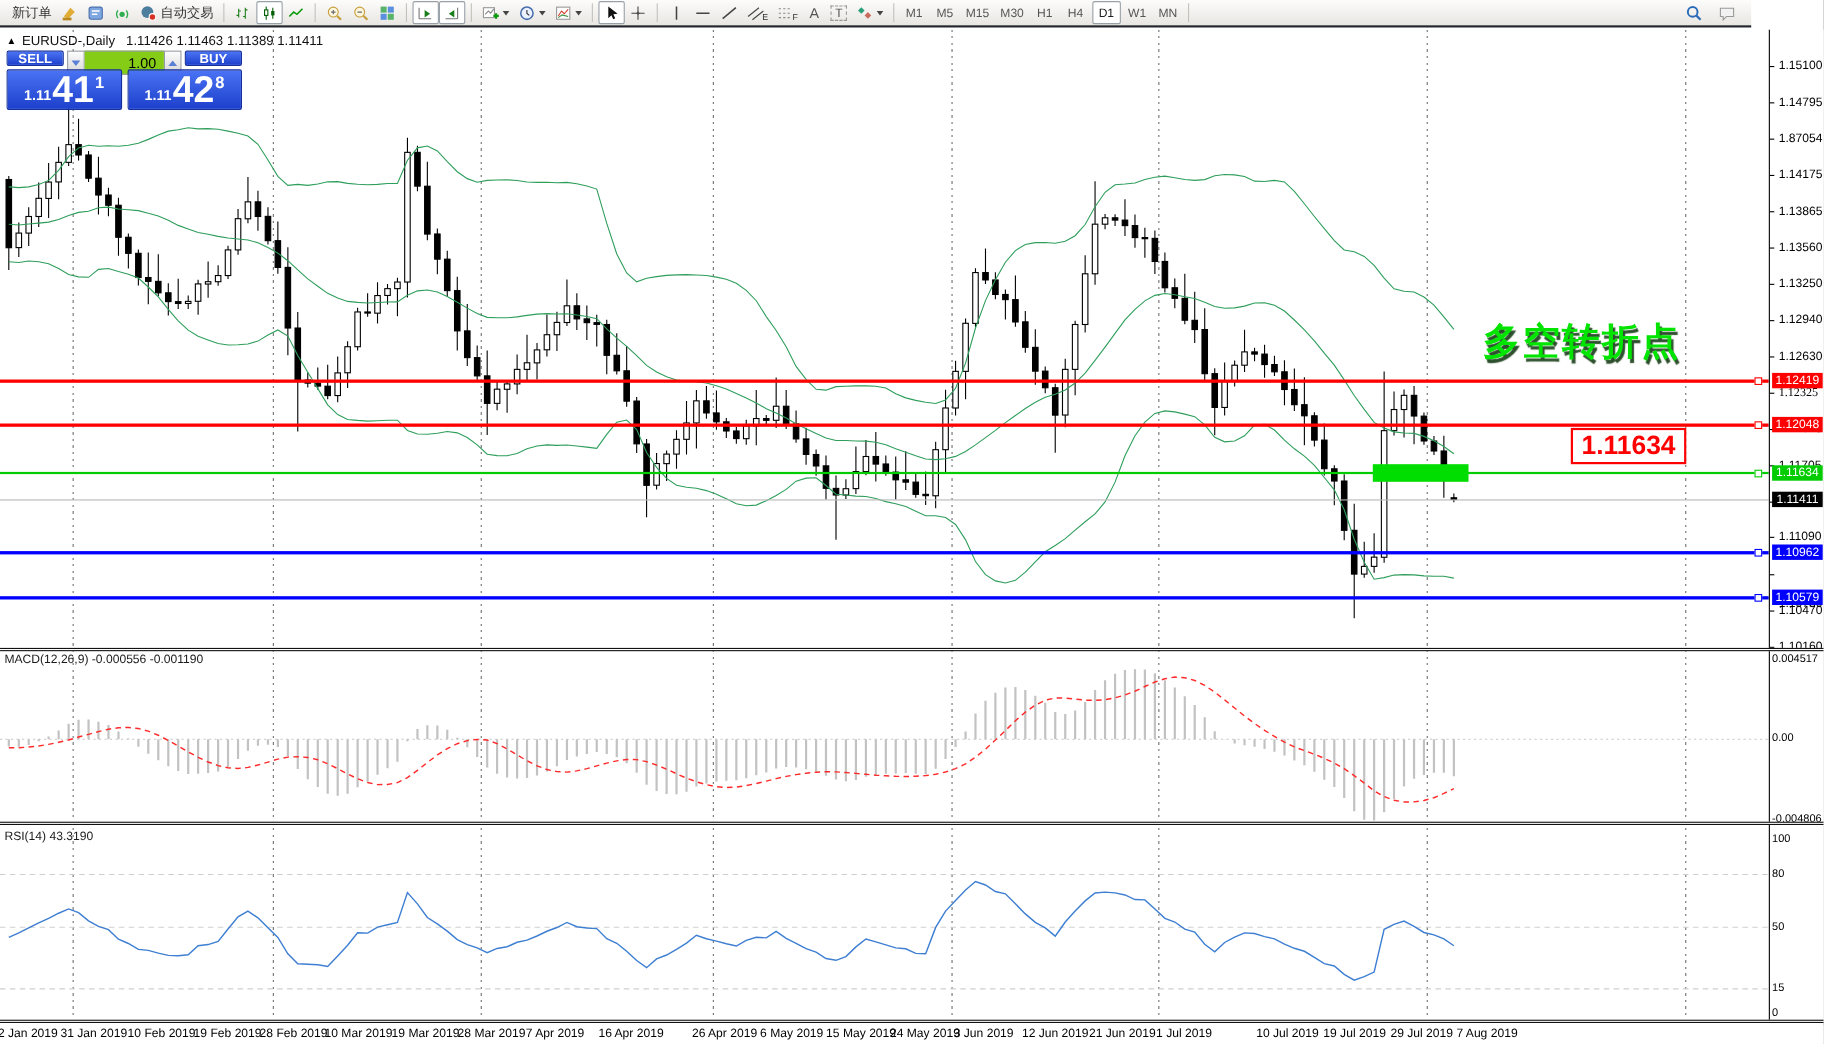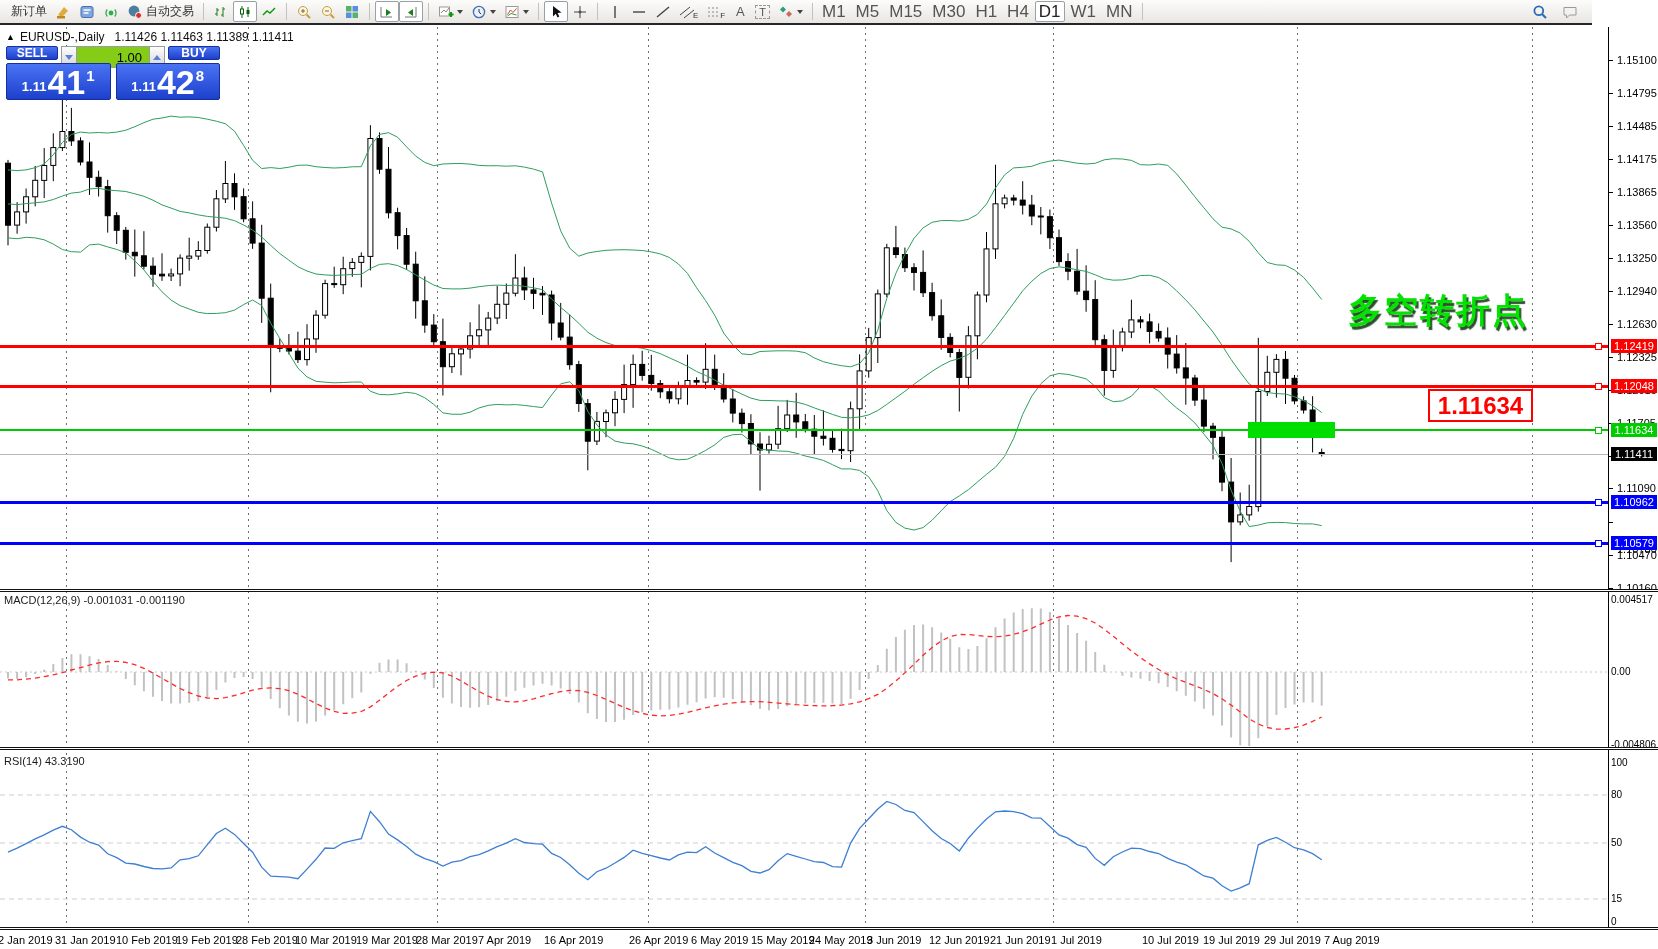--- a/index.html
+++ b/index.html
@@ -9,21 +9,21 @@
   .toolbar{position:absolute;left:0;top:0;width:1592px;height:25px;box-sizing:border-box;
     background:linear-gradient(#fcfcfb,#e9e6e2);border-bottom:2px solid #23272c;
     display:flex;align-items:center;padding:0 4px;z-index:10}
   .tbtn{height:21px;min-width:22px;box-sizing:border-box;display:flex;align-items:center;justify-content:center;
     border:1px solid transparent;border-radius:2px;font-size:12px;color:#333;padding:0 3px;cursor:default}
   .tbtn.pressed{background:#fff;border-color:#98a0a8}
   .tbtn svg{width:16px;height:16px;display:block}
   .tsep{width:1px;height:17px;background:#c4c1bd;margin:0 5px;flex:none}
   .dd{width:0;height:0;border-left:3px solid transparent;border-right:3px solid transparent;
       border-top:4px solid #444;margin-left:3px}
-  .tf{font-size:17px;color:#555;min-width:26px;justify-content:center}
+  .tf{font-size:11px;color:#555;min-width:26px;justify-content:center}
   .tf.pressed{color:#222}
   .tlabel{margin-left:3px;white-space:nowrap}
   .sub{font-size:8px;color:#333;margin:8px 0 0 -2px}
   .right-tools{margin-left:auto;display:flex;align-items:center;gap:6px;padding-right:6px}
   
   .vgrid{position:absolute;top:27px;height:900px;width:1px;z-index:1;
     background-image:repeating-linear-gradient(to bottom,#6e6e6e 0 2px,transparent 2px 6px)}
   svg.layer{position:absolute;left:0;z-index:2;background:transparent}
   .hline{position:absolute;left:0;width:1608px;z-index:3}
   .lmark{position:absolute;left:1595px;width:7px;height:7px;box-sizing:border-box;background:#fff;border:1px solid #000;z-index:4}
@@ -468,52 +468,52 @@
             <span class="oc-sup">8</span>
         </div>
       </div>
     </div>
 
     <div class="anno-green">多空转折点</div>
     <div class="level-box">1.11634</div>
 
     <div class="ind-label" style="top:594px">
       <span>MACD(12,26,9)</span>
-      <span>-0.001031 -0.001190</span>
+      <span>-0.000556 -0.001190</span>
     </div>
     <div class="ind-label" style="top:755px">
       <span>RSI(14)</span>
       <span>43.3190</span>
     </div>
 
     <div class="hsep" style="top:589px"></div>
     <div class="hsep" style="top:747px"></div>
     <div class="hsep" style="top:927px"></div>
 
     <div id="axis-col" class="axis-col">
         <div class="tickdash" style="top: 33px;"></div>
         <span class="tick" style="top: 27px;">1.15100</span>
         <div class="tickdash" style="top: 66px;"></div>
         <span class="tick" style="top: 60px;">1.14795</span>
         <div class="tickdash" style="top: 99px;"></div>
-        <span class="tick" style="top: 93px;">1.14485</span>
+        <span class="tick" style="top: 93px;">1.87054</span>
         <div class="tickdash" style="top: 132px;"></div>
         <span class="tick" style="top: 126px;">1.14175</span>
         <div class="tickdash" style="top: 165px;"></div>
         <span class="tick" style="top: 159px;">1.13865</span>
         <div class="tickdash" style="top: 198px;"></div>
         <span class="tick" style="top: 192px;">1.13560</span>
         <div class="tickdash" style="top: 231px;"></div>
         <span class="tick" style="top: 225px;">1.13250</span>
         <div class="tickdash" style="top: 264px;"></div>
         <span class="tick" style="top: 258px;">1.12940</span>
         <div class="tickdash" style="top: 297px;"></div>
         <span class="tick" style="top: 291px;">1.12630</span>
         <div class="tickdash" style="top: 330px;"></div>
-        <span class="tick" style="top: 324px;">1.12325</span>
+        <span class="tick" style="top: 324px; font-family: Liberation Serif, serif;">1.12325</span>
         <div class="tickdash" style="top: 363px;"></div>
         <span class="tick" style="top: 357px;">1.12015</span>
         <div class="tickdash" style="top: 396px;"></div>
         <span class="tick" style="top: 390px;">1.11705</span>
         <div class="tickdash" style="top: 429px;"></div>
         <span class="tick" style="top: 423px;">1.11395</span>
         <div class="tickdash" style="top: 461px;"></div>
         <span class="tick" style="top: 455px;">1.11090</span>
         <div class="tickdash" style="top: 495px;"></div>
         <span class="tick" style="top: 516px;">1.10780</span>

